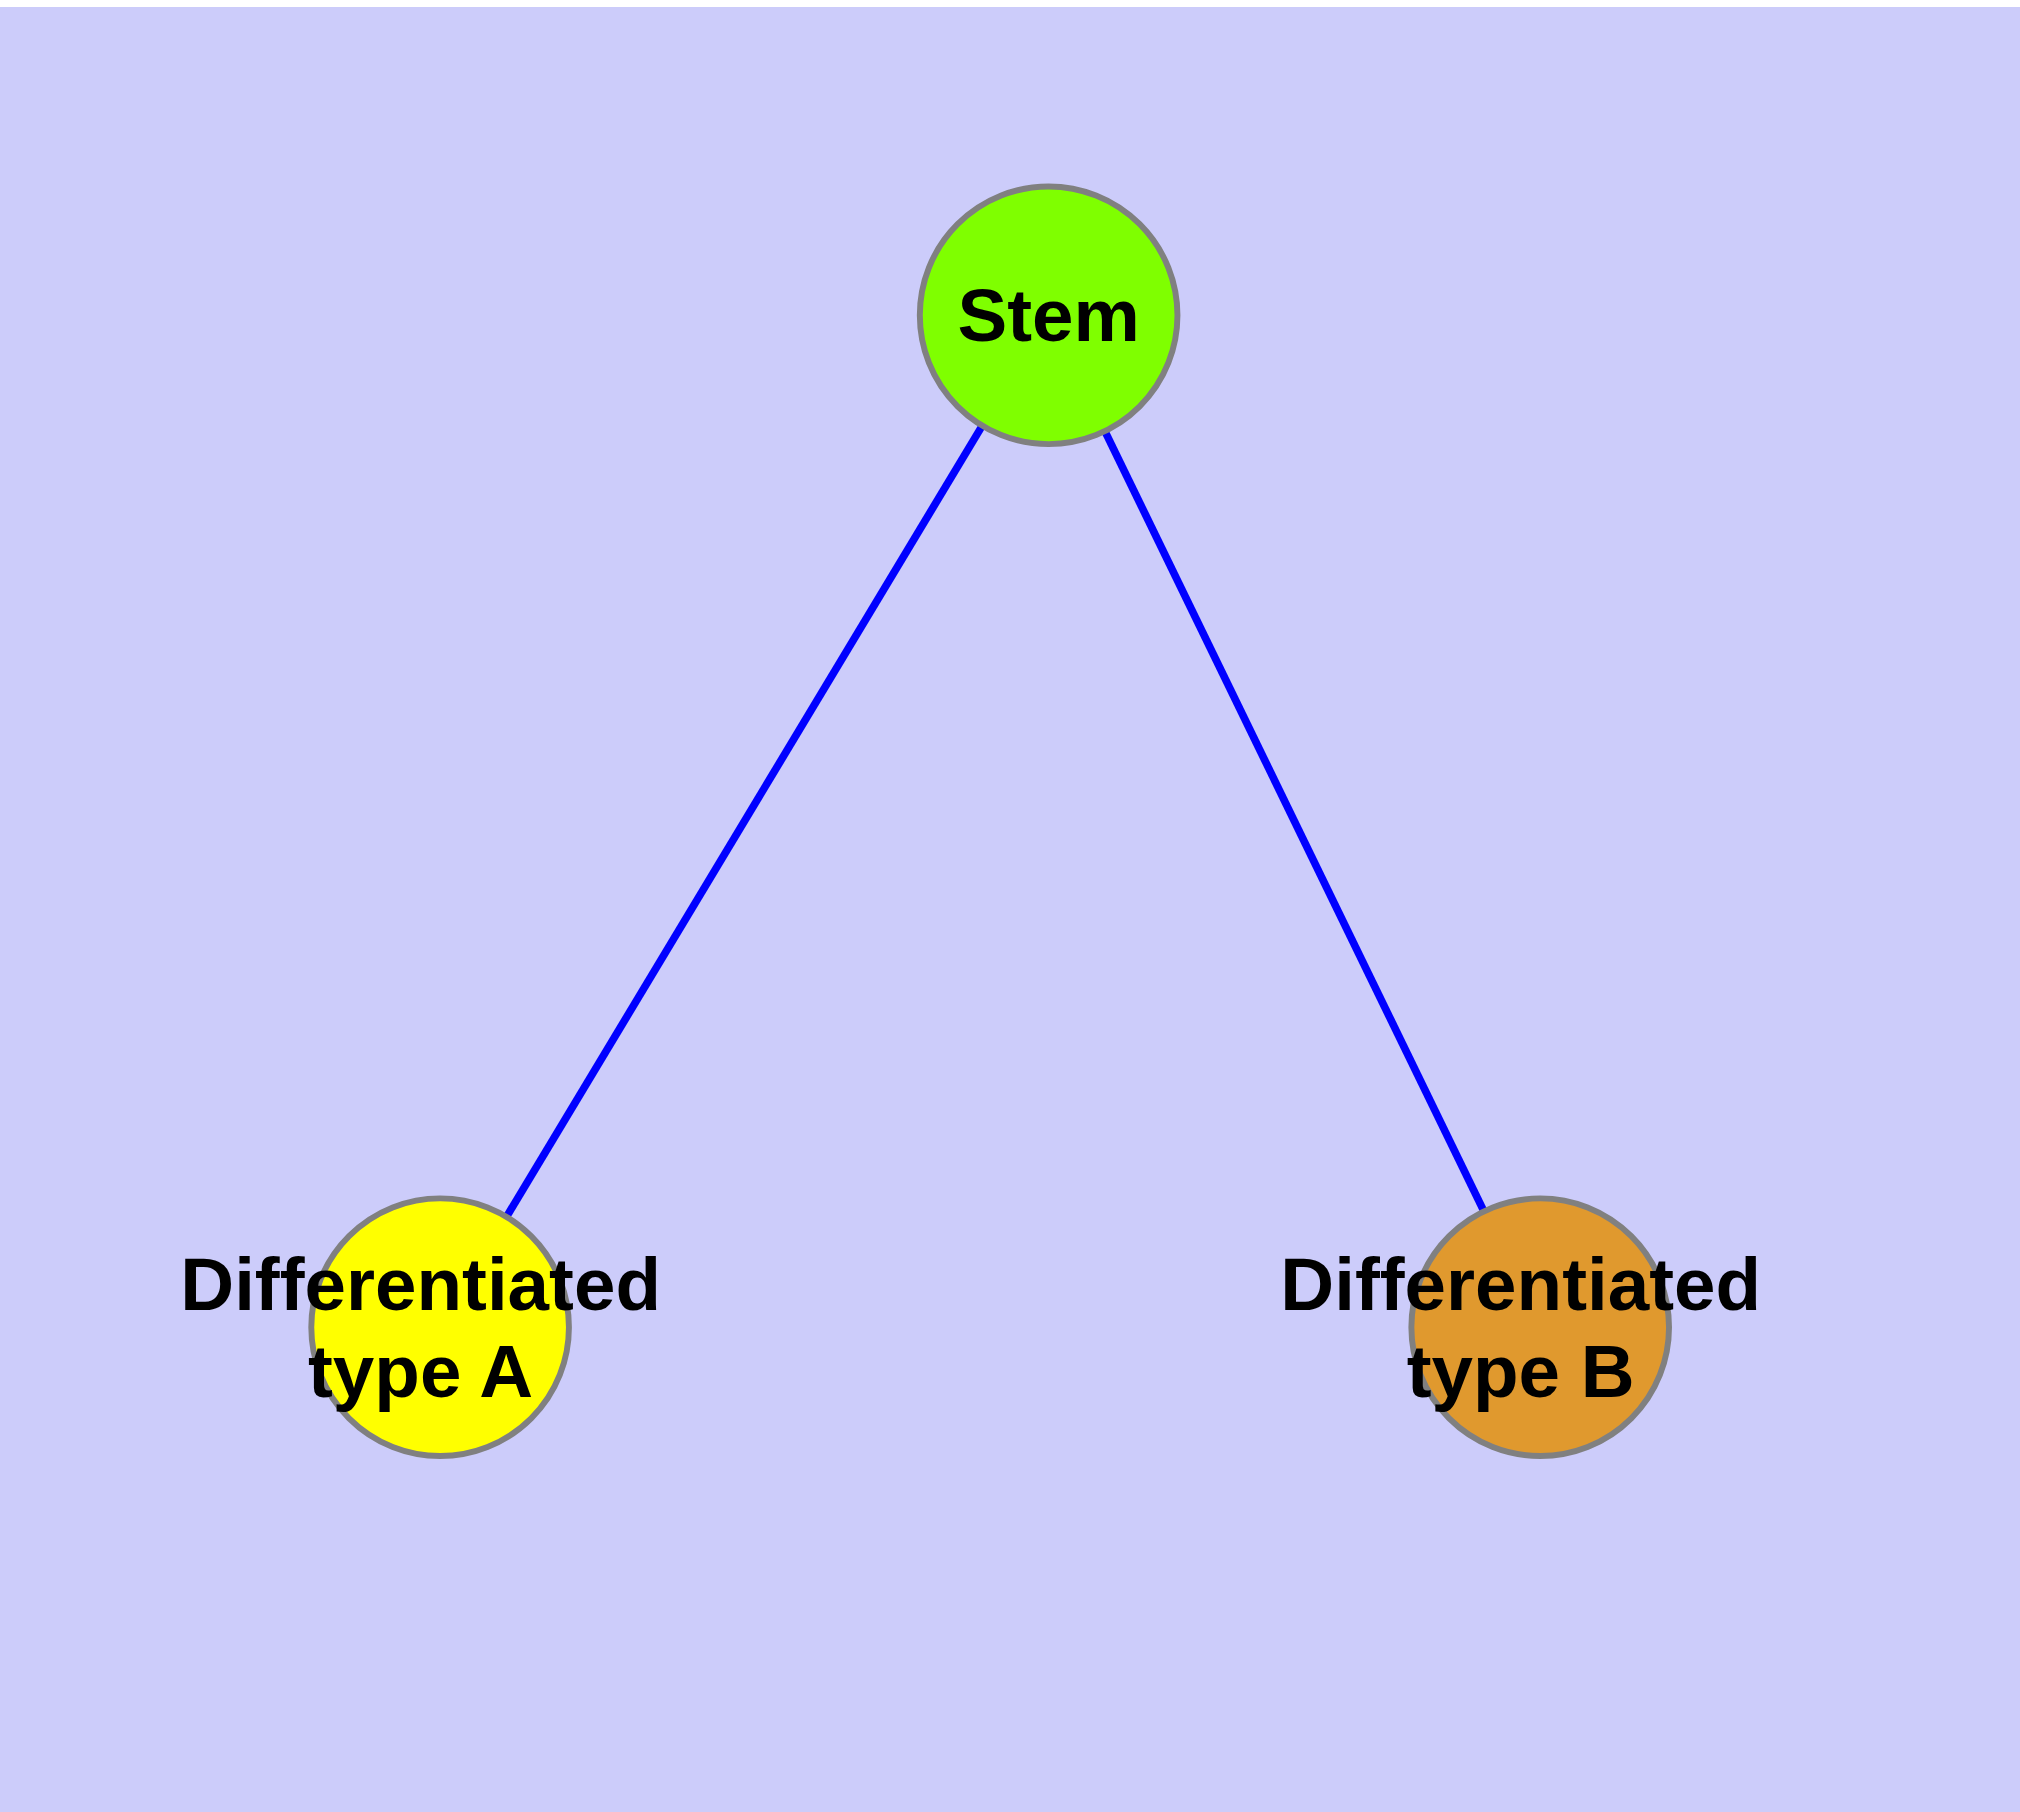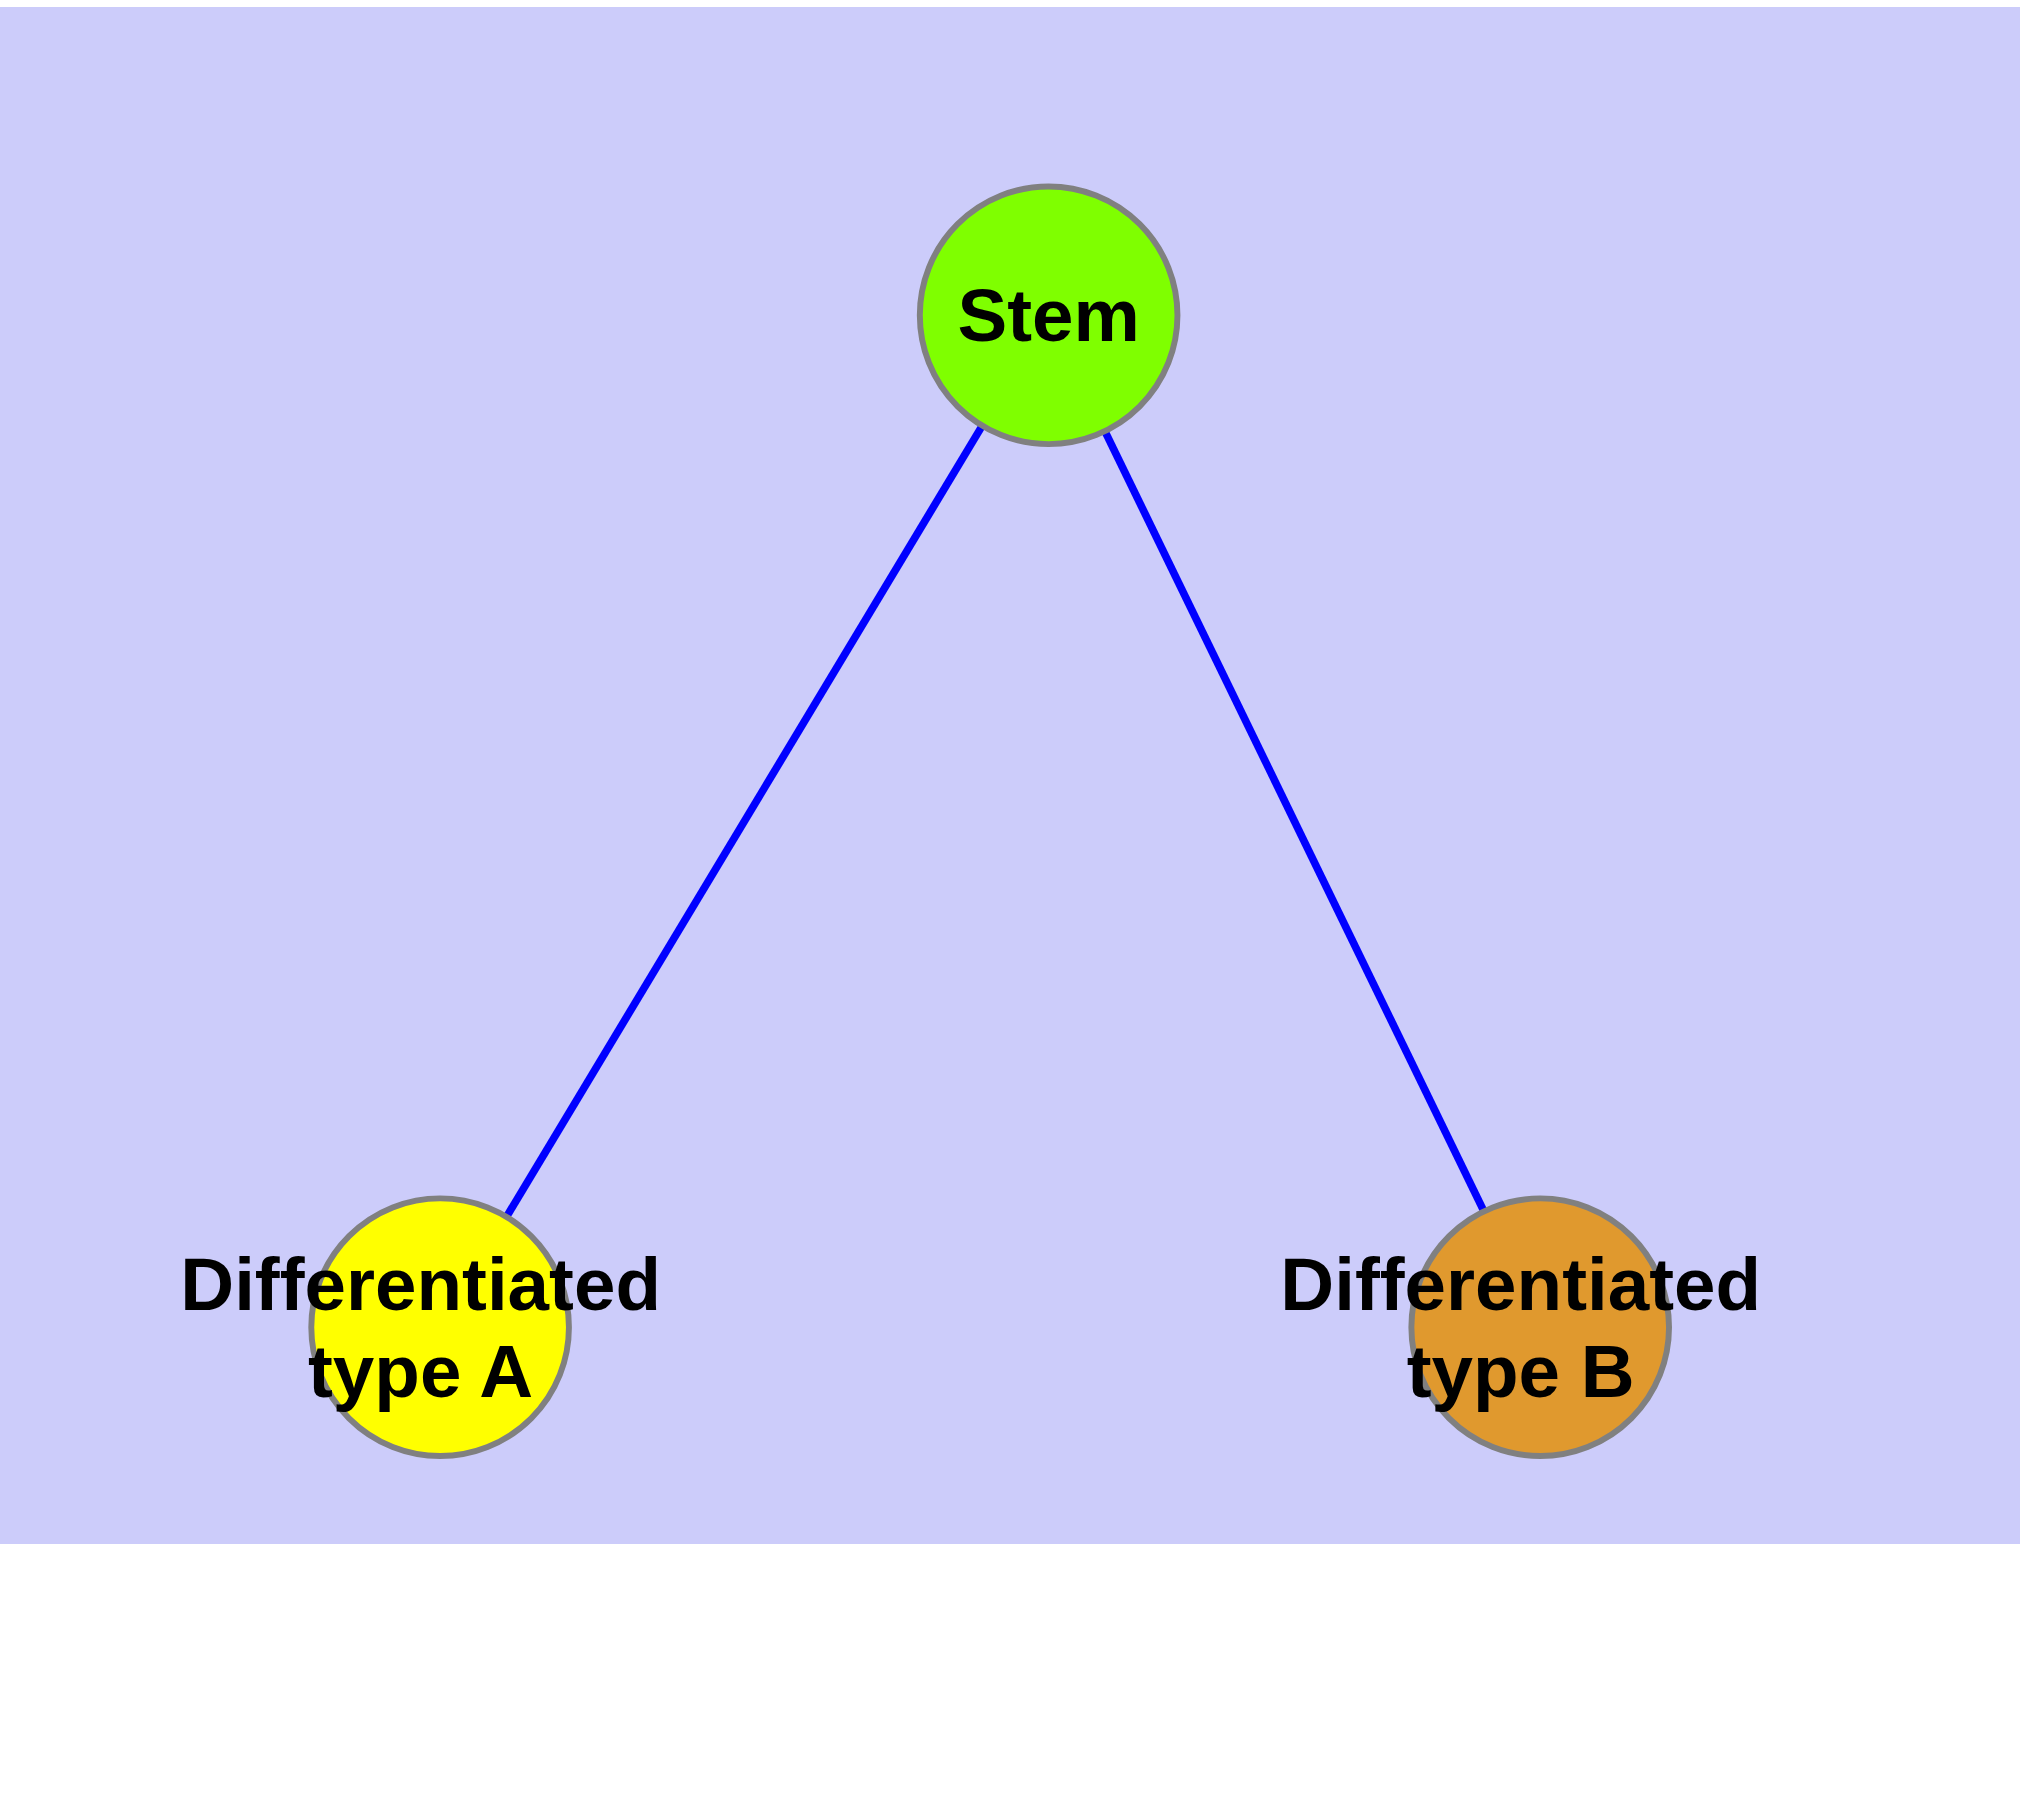--- a/index.html
+++ b/index.html
@@ -33,21 +33,21 @@
   .node-label {
     font-weight: bold;
     fill: #000000;
     font-family: "Liberation Sans", sans-serif;
     paint-order: normal;
   }
 </style>
 </head>
 <body>
 
-<div id="canvas" style="width: 2021px; height: 1544px; text-align: right;">
+<div id="canvas" style="width: 2021px; height: 1812px; text-align: right;">
 
   <div id="plot-bg"></div>
 
   <svg id="graph-svg" viewBox="0 0 2384 2138">
 
     <g id="edges-layer">
       <line x1="1162.7910529287474" y1="495.4059649067906" x2="593.2089470712526" y2="1442.5940350932094" stroke="#0000ff" stroke-width="9" stroke-linecap="butt"></line>
       <line x1="1299.9191862374707" y1="501.5267385647244" x2="1754.0808137625293" y2="1436.4732614352756" stroke="#0000ff" stroke-width="9" stroke-linecap="butt"></line>
     </g>
 

